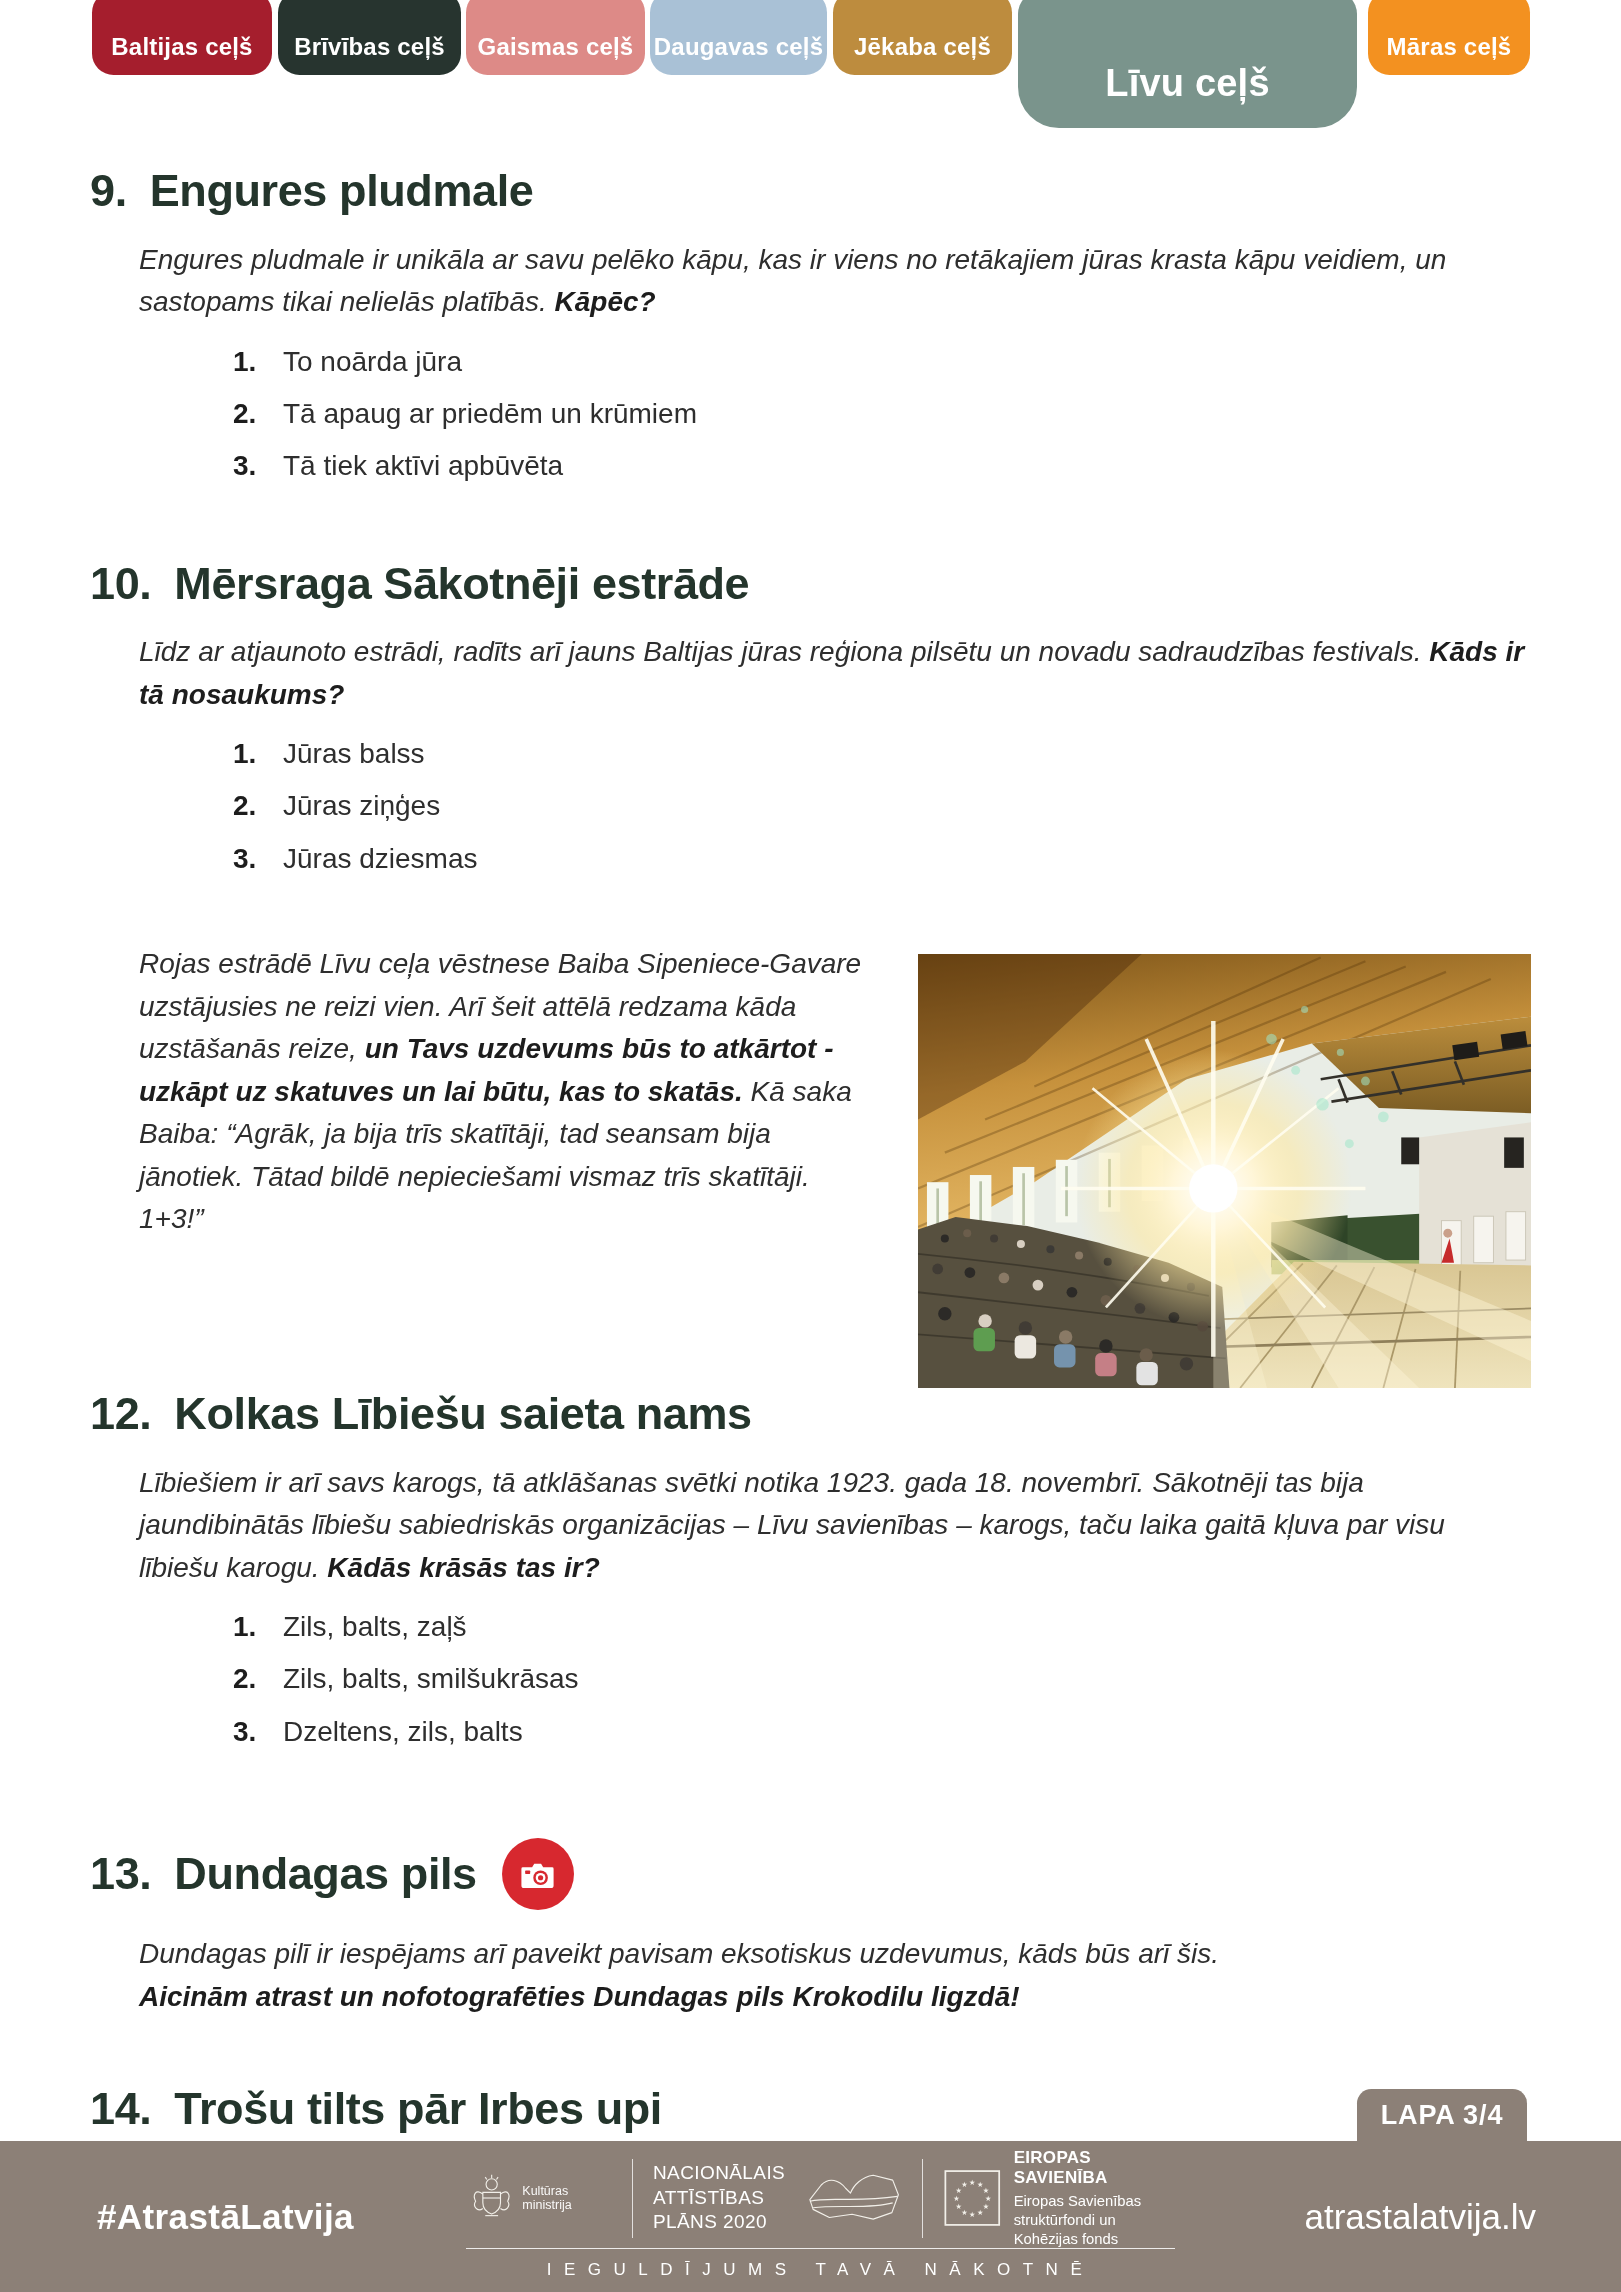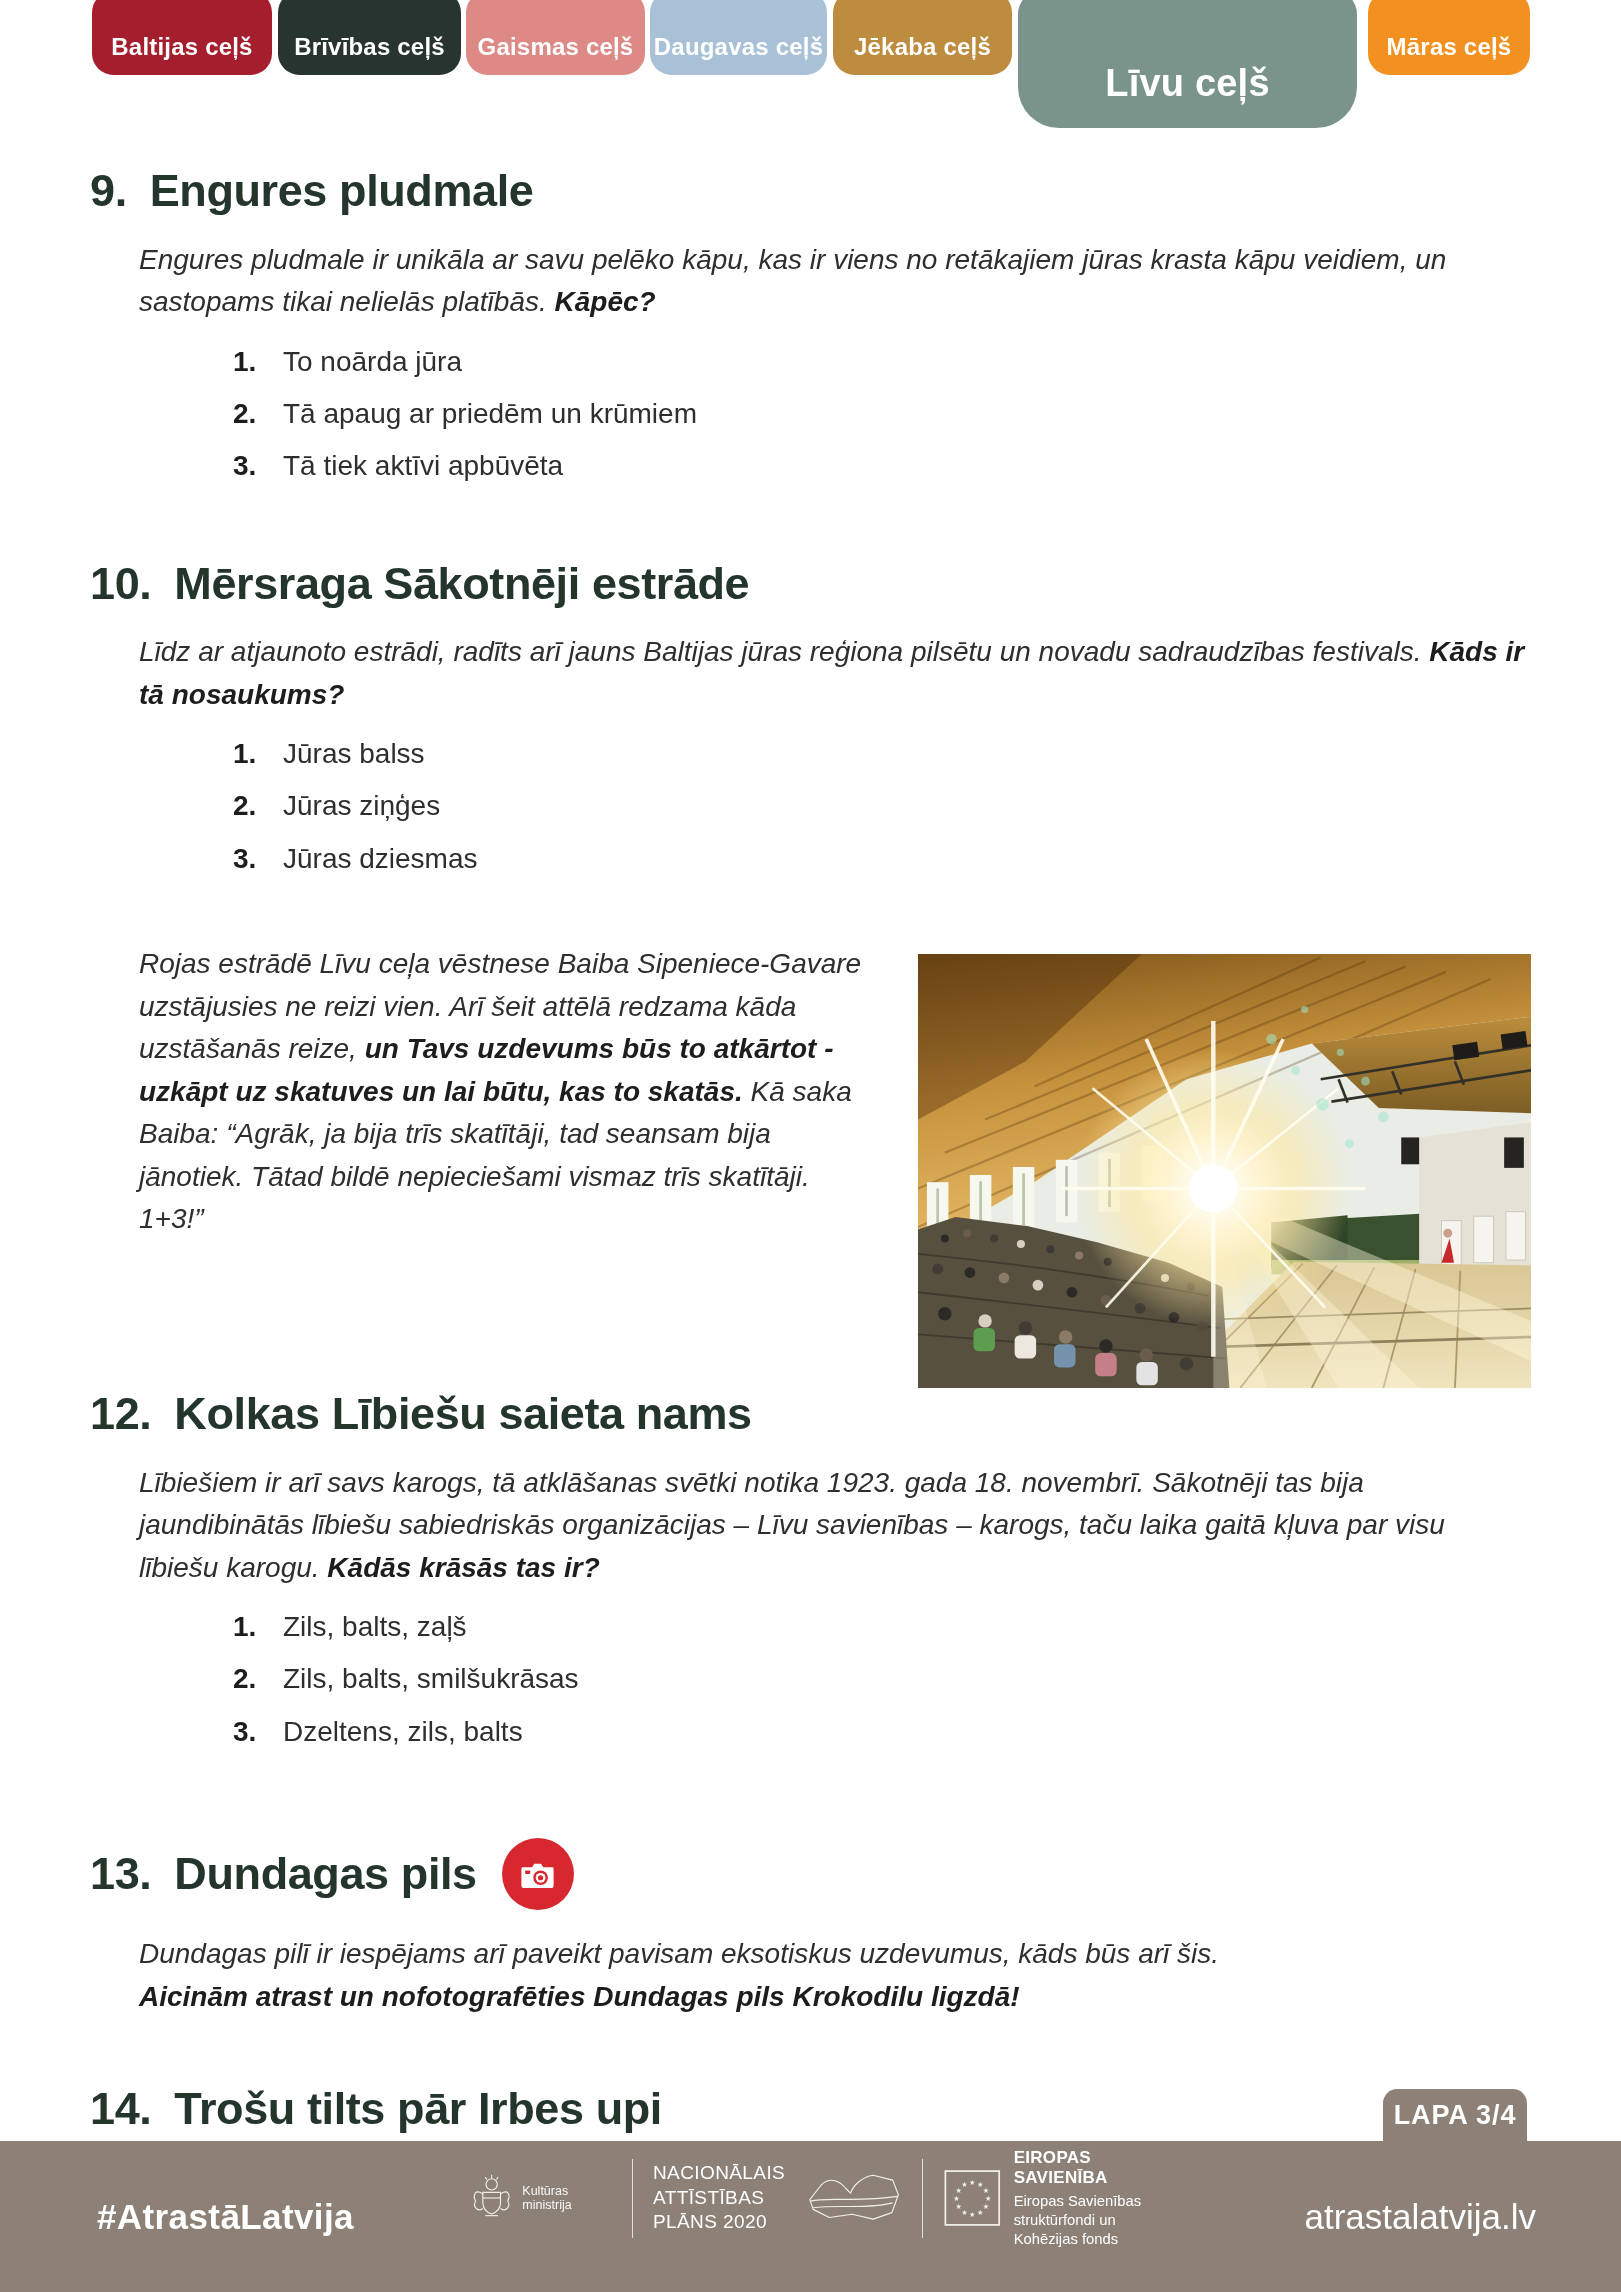--- a/index.html
+++ b/index.html
@@ -54,21 +54,21 @@
     position:absolute; right:0; top:10.7px; width:613px; height:434px; overflow:hidden;
     background:#e9ede6;
   }
   .photo svg { display:block; width:100%; height:100%; }
   #q12 { margin-top:52px; }
   #q13 { margin-top:86px; }
   #q14 { margin-top:66px; }
 
   
   .badge {
-    position:absolute; right:94px; bottom:152px; width:144px; height:52px;
+    position:absolute; right:94px; bottom:152px; width:170px; height:52px;
     background:#8c8077; border-radius:14.3px 14.3px 0 0; color:#fff; font-weight:700;
     font-size:27px; letter-spacing:0.9px; display:flex; align-items:center; justify-content:center;
   }
   .footer {
     position:absolute; left:0; right:0; bottom:0; height:152px; background:#8c8077; color:#fff;
   }
   .hashtag {
     position:absolute; left:97px; top:50%; transform:translateY(-50%);
     font-size:35px; font-weight:600; letter-spacing:0.4px;text-align:center;
   }
@@ -439,17 +439,18 @@
         </svg>
         <div class="eu-text">
           <div class="eu-title">EIROPAS SAVIENĪBA</div>
           <div class="eu-sub">Eiropas Savienības</div>
           <div class="eu-sub">struktūrfondi un</div>
           <div class="eu-sub">Kohēzijas fonds</div>
         </div>
       </div>
     </div>
 
+    <div class="motto">IEGULDĪJUMS TAVĀ NĀKOTNĒ</div>
   </div>
 
   <div class="site">atrastalatvija.lv</div>
 </div>
 
 
 </body></html>

